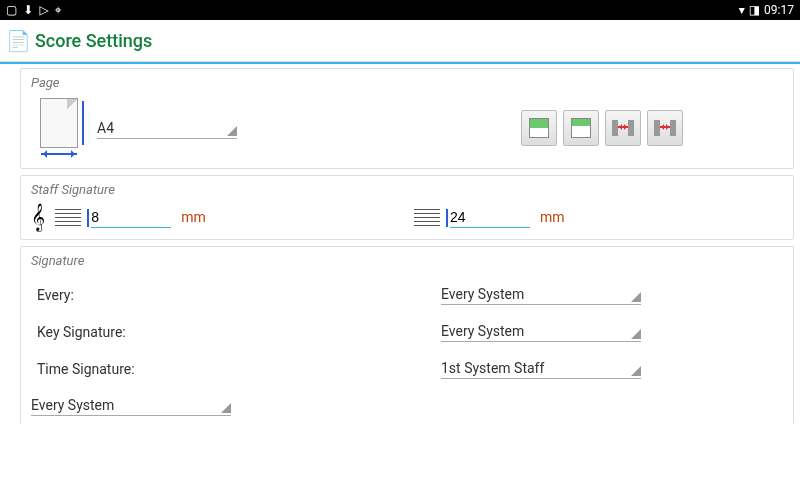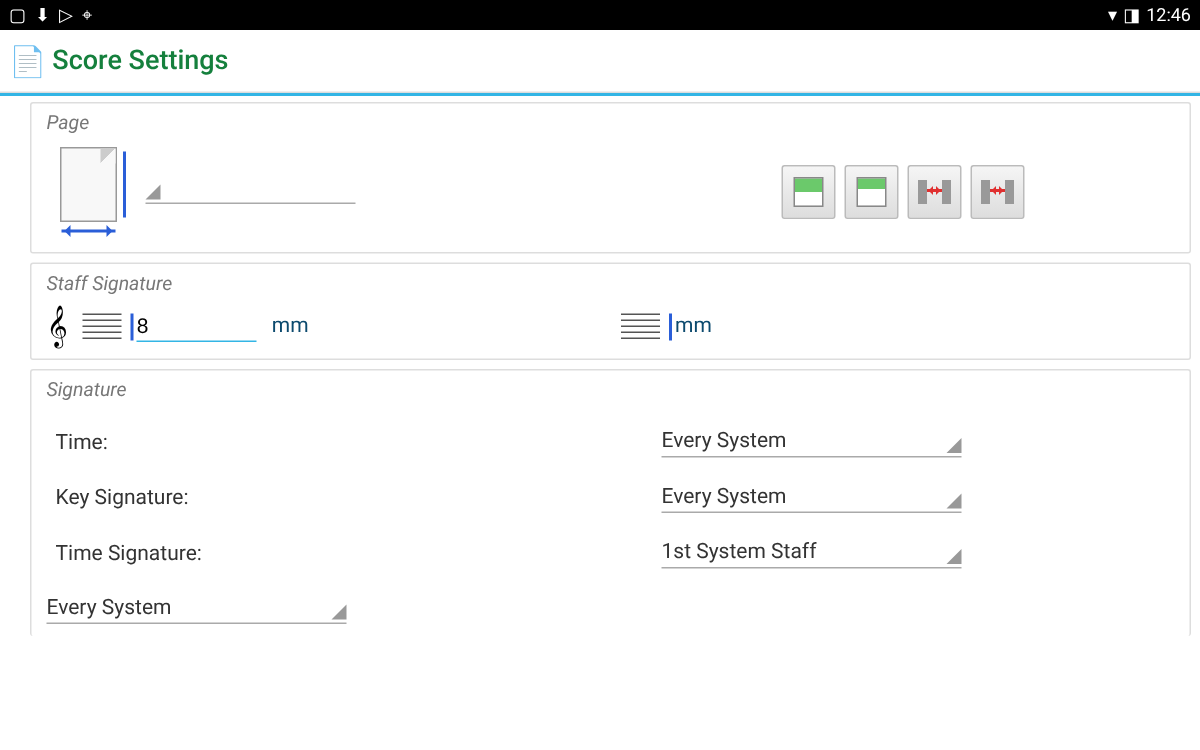--- a/index.html
+++ b/index.html
@@ -33,21 +33,21 @@
 .spinner { display: flex; align-items: flex-end; cursor: pointer; border-bottom: 1px solid #aaa; min-width: 140px; padding: 2px 0; }
 .spinner-text { flex: 1; font-size: 14px; color: #333; }
 .spinner-tri { width: 0; height: 0; border-left: 10px solid transparent; border-bottom: 10px solid #999; }
 
 .btn-group { display: flex; gap: 6px; margin-left: auto; margin-right: 100px; }
 .img-btn { width: 36px; height: 36px; border: 1px solid #bbb; background: linear-gradient(#f5f5f5, #ddd); border-radius: 2px; display: flex; align-items: center; justify-content: center; cursor: pointer; }
 
 .staff-row { display: flex; align-items: center; gap: 14px; }
 .staff-group { display: flex; align-items: center; gap: 10px; flex: 1; }
 .input-underlined { border: none; border-bottom: 1px solid #33b5e5; width: 80px; font-size: 14px; padding: 2px 0; outline: none; }
-.unit { font-size: 14px; color: #0c4a6e; }
+.unit { font-size: 14px; color: #c2410c; }
 
 .rep-row { display: flex; align-items: center; padding: 8px 0; }
 .rep-label { width: 410px; font-size: 14px; color: #333; padding-left: 6px; }
 .rep-spinner { flex: 0 0 200px; }
 
 .nav-bar { height: 30px; background: #000; display: flex; justify-content: center; align-items: center; gap: 120px; }
 .nav-btn { width: 20px; height: 20px; display: flex; align-items: center; justify-content: center; cursor: pointer; }
 
 .mini-pic { width: 20px; height: 20px; background: linear-gradient(#6bc96b 50%, #fff 50%); border: 1px solid #888; }
 .mini-pic2 { width: 20px; height: 20px; background: linear-gradient(#6bc96b 40%, #fff 40%); border: 1px solid #888; }
@@ -70,21 +70,21 @@
 <div class="status-bar">
   <div class="status-left">
     <span>▢</span>
     <span>⬇</span>
     <span>▷</span>
     <span>⌖</span>
   </div>
   <div class="status-right">
     <span>▾</span>
     <span>◨</span>
-    <span>12:46</span>
+    <span>09:17</span>
   </div>
 </div>
 
 <div class="app-bar">
   <span style="font-size:20px;">📄</span>
   <span class="app-bar-title">Score Settings</span>
 </div>
 <div class="accent-line"></div>
 
 <div class="content">
@@ -94,20 +94,21 @@
     <div class="page-row">
       <div class="page-icon-wrap">
         <div class="page-sheet" style="position:relative;">
             <div class="arrow-v"></div>
           </div>
         <div class="arrow-h">
             <span></span>
           </div>
       </div>
       <div class="spinner" style="margin-left:10px;">
+        <span class="spinner-text">A4</span>
         <span class="spinner-tri"></span>
       </div>
       <div class="btn-group">
         <div class="img-btn">
             <div class="mini-pic"></div>
           </div>
         <div class="img-btn">
             <div class="mini-pic2"></div>
           </div>
         <div class="img-btn">
@@ -140,30 +141,31 @@
         <span class="unit">mm</span>
       </div>
       <div class="staff-group">
         <div class="staff-lines">
             <span></span>
             <span></span>
             <span></span>
             <span></span>
             <span></span>
           </div>
+        <input class="input-underlined" value="24" style="">
         <span class="unit">mm</span>
       </div>
     </div>
   </div>
 
   <div class="section" style="border-bottom:none;margin-bottom:0;padding-bottom:0;">
     <div class="section-title">Signature</div>
 
     <div class="rep-row">
-      <div class="rep-label">Time:</div>
+      <div class="rep-label">Every:</div>
       <div class="spinner rep-spinner">
         <span class="spinner-text">Every System</span>
         <span class="spinner-tri"></span>
       </div>
     </div>
 
     <div class="rep-row">
       <div class="rep-label">Key Signature:</div>
       <div class="spinner rep-spinner">
         <span class="spinner-text">Every System</span>

